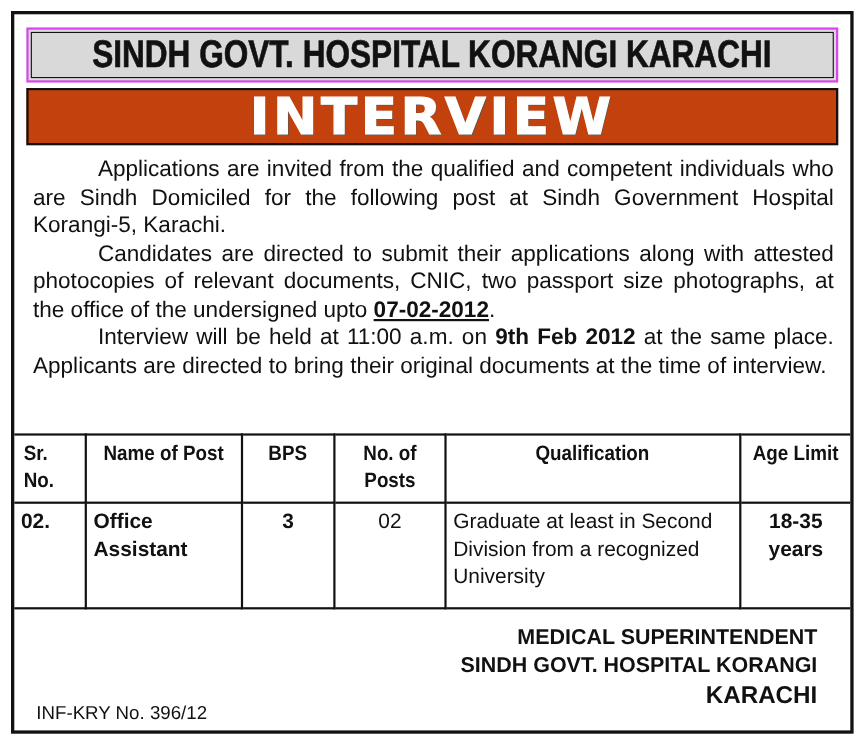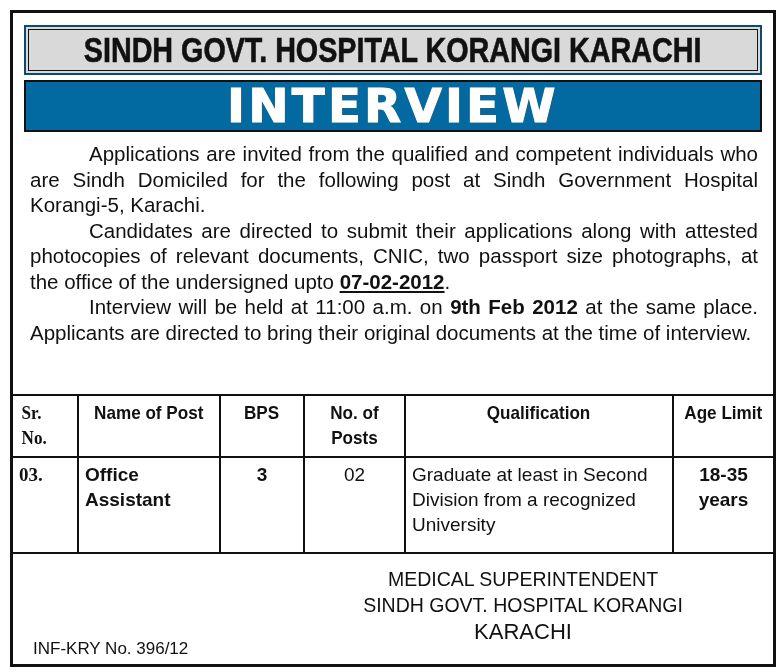--- a/index.html
+++ b/index.html
@@ -1,56 +1,56 @@
 <!DOCTYPE html>
 <html><head>
 <meta charset="utf-8">
 <style>
   html, body { margin: 0; padding: 0; background: #ffffff; }
   body { width: 779px; height: 672px; position: relative; overflow: hidden;
          font-family: "Liberation Sans", sans-serif; color: #111; }
   .outer { position: absolute; left: 10px; top: 10px; width: 760px; height: 651px;
            border: 3px solid #111; box-sizing: content-box; }
   .title-box { position: absolute; left: 11px; top: 12px; width: 734px; height: 46px;
-               background: #d9d9d9; border: 2px solid #0c4a6e; outline: 1px solid #111;
+               background: #d9d9d9; border: 2px solid #d946ef; outline: 1px solid #111;
                outline-offset: -5px; display: flex; align-items: center; justify-content: center; }
   .title-text { font-family: "Liberation Sans", sans-serif; font-weight: bold; font-size: 35px;
                 letter-spacing: 0px; transform: scaleX(0.82); white-space: nowrap; color: #111;
                 -webkit-text-stroke: 0.6px #111; }
   .banner { position: absolute; left: 11px; top: 67px; width: 734px; height: 48px;
-            background: #0369a1; border: 2px solid #111; display: flex; align-items: center; justify-content: center; }
+            background: #c2410c; border: 2px solid #111; display: flex; align-items: center; justify-content: center; }
   .banner-text { font-family: "DejaVu Sans", sans-serif; font-weight: bold; font-size: 46px; color: #fff;
                  letter-spacing: 3px; transform: scaleX(1.05); -webkit-text-stroke: 1px #fff;
                  text-shadow: 1px 1px 0 #555; }
   .body-text { position: absolute; left: 17px; top: 128px; width: 728px; font-size: 20.5px;
                line-height: 25.5px; text-align: justify; }
   .body-text p { margin: 0; text-indent: 59px; }
   .bold { font-weight: bold; }
   .uline { font-weight: bold; text-decoration: underline; }
   table.posts { position: absolute; left: 0px; top: 381px; width: 760px; border-collapse: collapse;
                 font-size: 19px; line-height: 25px; }
   table.posts th, table.posts td { border: 2px solid #111; vertical-align: top; padding: 4px 6px; }
   table.posts th { font-weight: bold; height: 52px; text-align: center; transform-origin: center; }
   table.posts td { height: 86px; }
-  table.posts tr > :first-child { border-left: none; font-family: Liberation Serif, serif; }
+  table.posts tr > :first-child { border-left: none; }
   table.posts tr > :last-child { border-right: none; }
   .hdr { display: inline-block; transform: scaleX(0.9); }
   .c-sr { width: 52px; text-align: left !important; padding-left: 6px; }
   .c-name { width: 128px; }
   .c-bps { width: 70px; }
   .c-posts { width: 87px; }
   .c-qual { width: 254px; }
   td.c-name { font-weight: bold; padding-left: 22px; margin-left: 36px; }
   td.c-sr { font-weight: bold; }
   td.c-bps { font-weight: bold; text-align: center; }
   td.c-posts { text-align: center; }
   td.c-qual { padding-left: 15px; line-height: 25px; }
   td.c-age { font-weight: bold; text-align: center; }
-  .sig { position: absolute; left: 290px; top: 553px; width: 440px; text-align: center;
-         font-weight: normal; font-size: 19.5px; line-height: 26px; }
+  .sig { position: absolute; left: 290px; top: 553px; width: 440px; text-align: right;
+         font-weight: bold; font-size: 19.5px; line-height: 26px; }
   .sig .big { font-size: 22px; line-height: 28px; }
   .ref { position: absolute; left: 20px; top: 626px; font-size: 17px; }
 </style>
 </head>
 <body>
 
 <div class="outer">
 
   <div class="title-box">
     <span class="title-text">SINDH GOVT. HOSPITAL KORANGI KARACHI</span>
@@ -72,21 +72,21 @@
         <th class="c-sr"><span class="hdr">Sr. No.</span></th>
         <th class="c-name"><span class="hdr">Name of Post</span></th>
         <th class="c-bps"><span class="hdr">BPS</span></th>
         <th class="c-posts"><span class="hdr">No. of Posts</span></th>
         <th class="c-qual"><span class="hdr">Qualification</span></th>
         <th class="c-age"><span class="hdr">Age Limit</span></th>
       </tr>
     </thead>
     <tbody>
       <tr>
-        <td class="c-sr">03.</td>
+        <td class="c-sr">02.</td>
         <td class="c-name">Office Assistant</td>
         <td class="c-bps">3</td>
         <td class="c-posts">02</td>
         <td class="c-qual">Graduate at least in Second Division from a recognized University</td>
         <td class="c-age">18-35 years</td>
       </tr>
     </tbody>
   </table>
 
   <div class="sig">

